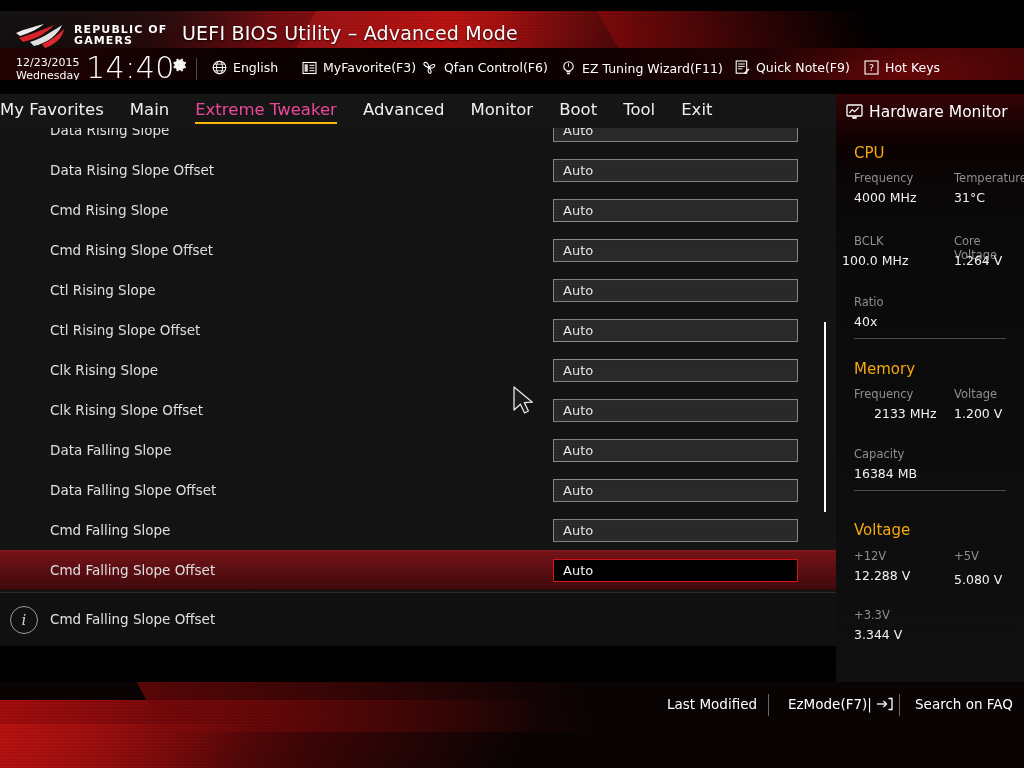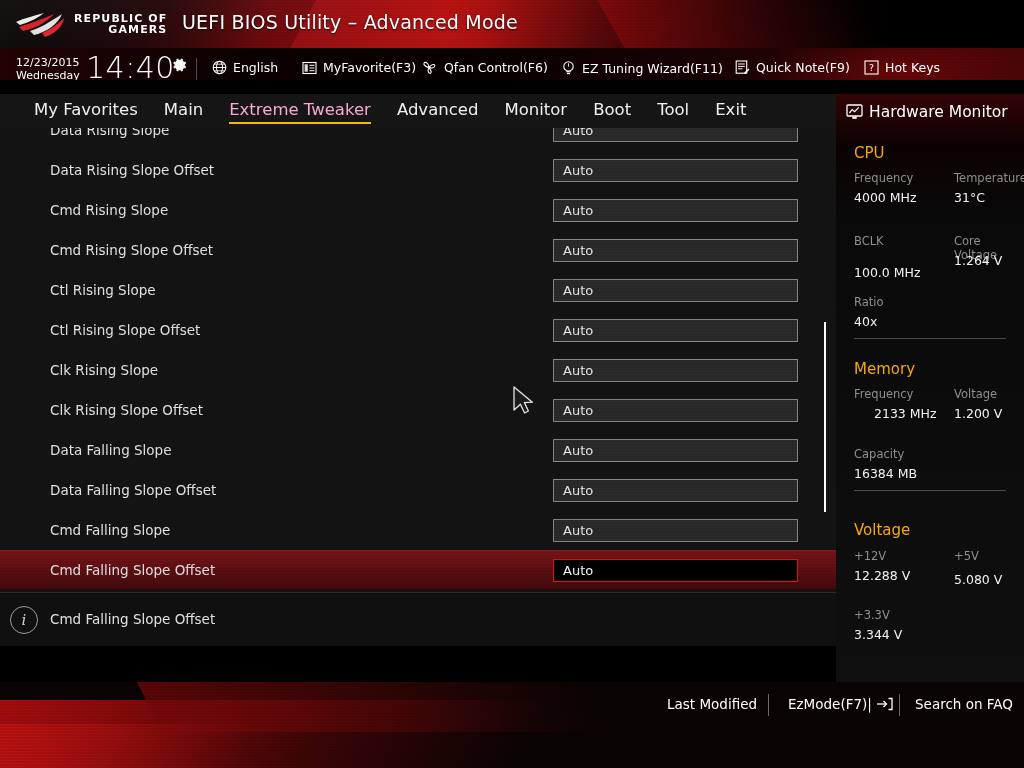--- a/index.html
+++ b/index.html
@@ -5,27 +5,26 @@
   * { margin:0; padding:0; box-sizing:border-box; }
   html,body { width:1024px; height:768px; overflow:hidden; background:#000; }
   body {
     font-family:"DejaVu Sans", sans-serif;
     color:#e8e8e8;
     position:relative;
   }
 
   
   #banner {
-    position:absolute; left:0; top:0; width:892px; height:48px;
+    position:absolute; left:0; top:11px; width:892px; height:48px;
     background:
       linear-gradient(115deg, rgba(0,0,0,0.85) 0%, rgba(0,0,0,0.55) 18%, rgba(0,0,0,0) 30%),
       linear-gradient(287deg, rgba(0,0,0,0.95) 0%, rgba(0,0,0,0.5) 22%, rgba(0,0,0,0) 45%),
       linear-gradient(95deg,  #130303 0%, #3a0507 12%, #7c0a0e 34%, #b3100f 50%, #790b0c 66%, #340507 84%, #0d0202 100%);
     overflow:hidden;
-    text-align:right;
   }
   #banner::after {
     content:""; position:absolute; left:0; top:0; width:100%; height:100%;
     background:
       linear-gradient(160deg, rgba(255,255,255,0.07) 0%, rgba(255,255,255,0) 38%),
       repeating-linear-gradient(0deg, rgba(0,0,0,0.13) 0px, rgba(0,0,0,0) 1px, rgba(0,0,0,0) 2px, rgba(0,0,0,0.13) 3px);
     pointer-events:none;
   }
   #banner .diag1 {
     position:absolute; left:300px; top:-40px; width:340px; height:140px;
@@ -90,32 +89,32 @@
     position:absolute; top:12px; z-index:3;
     display:flex; align-items:center; gap:6px;
     font-size:12.5px; color:#ffffff; white-space:nowrap; cursor:pointer;
   }
   .tool-item svg { flex:0 0 auto; }
 
   
   #tabbar {
     position:absolute; left:0; top:94px; width:836px; height:34px;
     background:#161616; z-index:6;
-    display:flex; align-items:center; padding-left:34px; gap:26px;
+    display:flex; align-items:center; gap:26px;
   }
   #tabbar::after {
     content:""; position:absolute; inset:0;
     background:repeating-linear-gradient(0deg, rgba(0,0,0,0.13) 0px, rgba(0,0,0,0) 1px, rgba(0,0,0,0) 2px, rgba(0,0,0,0.13) 3px);
     pointer-events:none;
   }
   .tab {
     position:relative; font-size:16.5px; color:#f0f0f0; cursor:pointer;
     padding-bottom:3px; z-index:2;
   }
-  .tab.active { color:#f9a8d4; }
+  .tab.active { color:#ec4899; }
   .tab.active::after {
     content:""; position:absolute; left:0; right:0; bottom:-2px;
     height:2px; background:#f5b60d;
   }
 
   
   #settings {
     position:absolute; left:0; top:122px; width:836px; height:470px;
     background:#141414; overflow:hidden;
   }
@@ -440,21 +439,21 @@
       <rect x="6.3" y="12.6" width="4.4" height="2.2" fill="#ffffff"></rect>
     </svg>
     <span>Hardware Monitor</span>
   </div>
 <div class="hw-section-title" style="top: 50px;">CPU</div>
     <div class="hw-lbl" style="left: 18px; top: 77px;">Frequency</div>
     <div class="hw-val" style="left: 18px; top: 96px;">4000 MHz</div>
     <div class="hw-lbl" style="left: 118px; top: 77px;">Temperature</div>
     <div class="hw-val" style="left: 118px; top: 96px;">31°C</div>
     <div class="hw-lbl" style="left: 18px; top: 140px;">BCLK</div>
-    <div class="hw-val" style="left: 18px; top: 159px; margin-top: 12px;">100.0 MHz</div>
+    <div class="hw-val" style="left: 6px; top: 159px;">100.0 MHz</div>
     <div class="hw-lbl" style="left: 118px; top: 140px;">Core Voltage</div>
     <div class="hw-val" style="left: 118px; top: 159px;">1.264 V</div>
     <div class="hw-lbl" style="left: 18px; top: 201px;">Ratio</div>
     <div class="hw-val" style="left: 18px; top: 220px;">40x</div>
     <div class="hw-div" style="top: 244px;"></div>
     <div class="hw-section-title" style="top: 266px;">Memory</div>
     <div class="hw-lbl" style="left: 18px; top: 293px;">Frequency</div>
     <div class="hw-val" style="left: 18px; top: 312px; margin-left: 20px;">2133 MHz</div>
     <div class="hw-lbl" style="left: 118px; top: 293px;">Voltage</div>
     <div class="hw-val" style="left: 118px; top: 312px;">1.200 V</div>

